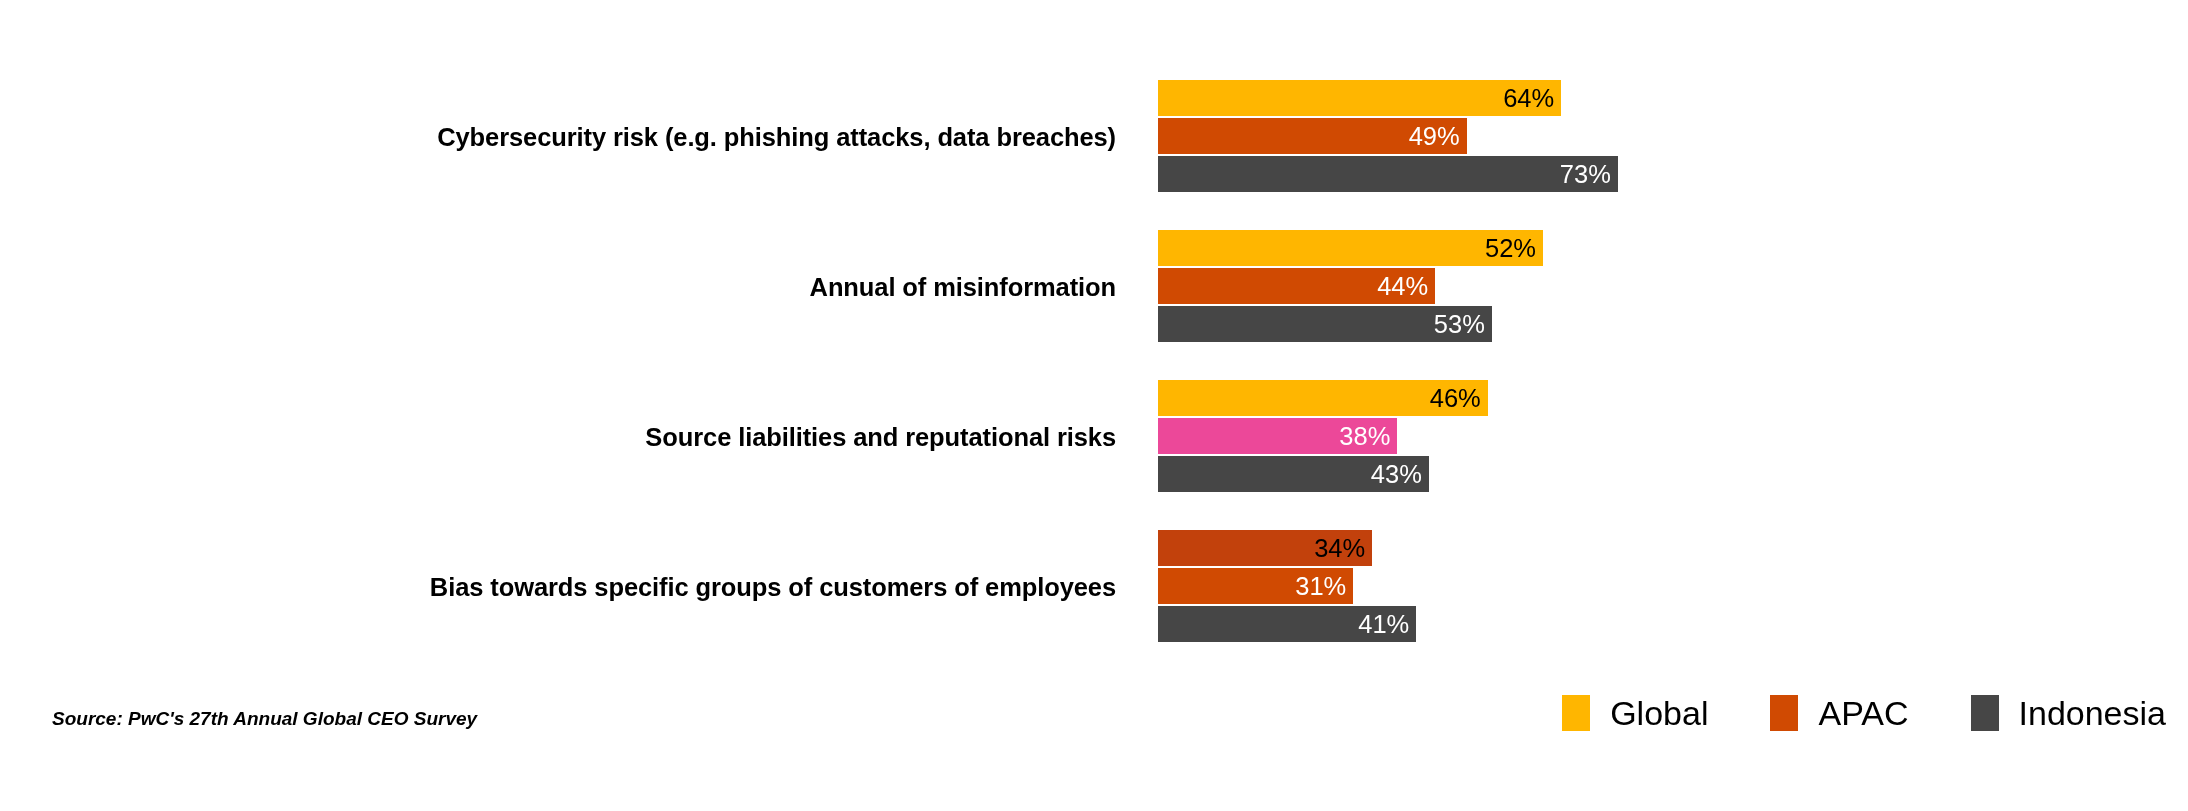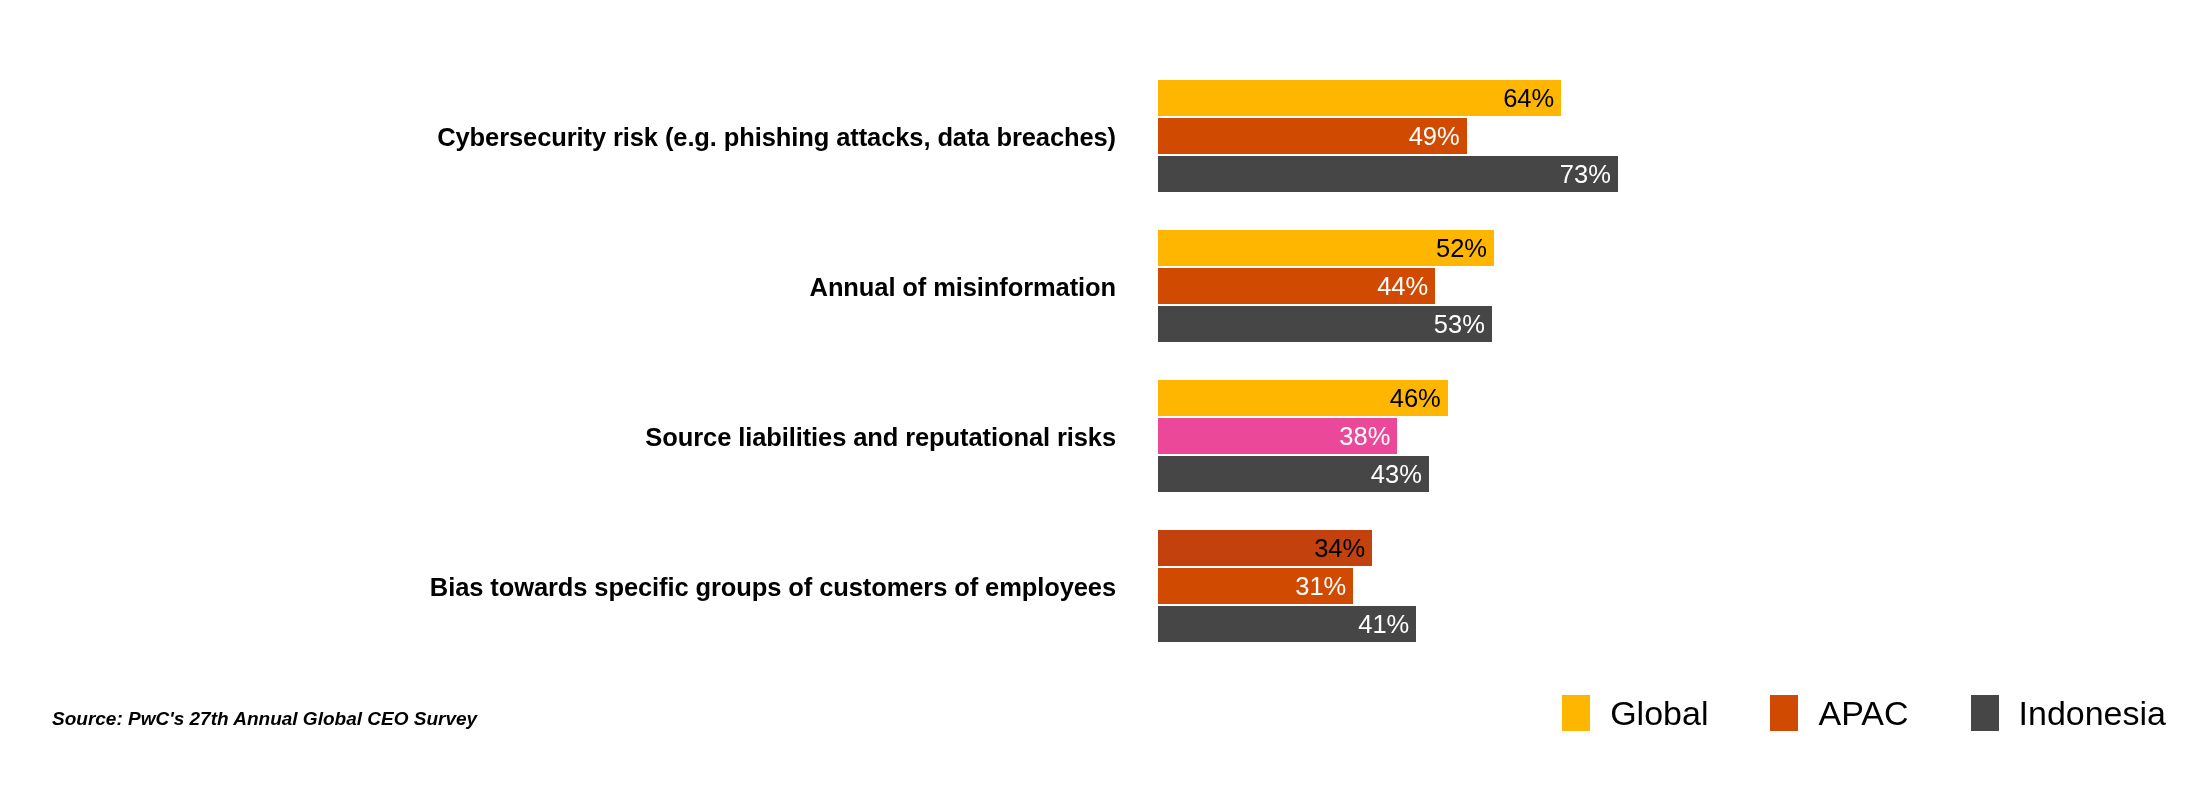--- a/index.html
+++ b/index.html
@@ -156,41 +156,41 @@
             <div class="bar series-indonesia" style="width: 459.9px; background: rgb(70, 70, 70);">
               <span class="bar-value val-light" style="color: #ffffff;">73%</span>
             </div>
           </div>
         </div>
       </div>
       <div class="cat-group" style="top: 230px;">
         <div class="cat-label">Annual of misinformation</div>
         <div class="bars">
           <div class="bar-row" style="top: 0px; width: 1000px;">
-            <div class="bar series-global" style="width: 336px; background: rgb(255, 182, 0);">
+            <div class="bar series-global" style="width: 385px; background: rgb(255, 182, 0);">
               <span class="bar-value val-dark" style="color: rgb(0, 0, 0);">52%</span>
             </div>
           </div>
           <div class="bar-row" style="top: 38px; width: 1000px;">
             <div class="bar series-apac" style="width: 277.2px; background: rgb(208, 74, 2);">
               <span class="bar-value val-light" style="color: rgb(255, 255, 255);">44%</span>
             </div>
           </div>
           <div class="bar-row" style="top: 76px; width: 1000px;">
             <div class="bar series-indonesia" style="width: 333.9px; background: rgb(70, 70, 70);">
               <span class="bar-value val-light" style="color: rgb(255, 255, 255);">53%</span>
             </div>
           </div>
         </div>
       </div>
       <div class="cat-group" style="top: 380px;">
         <div class="cat-label">Source liabilities and reputational risks</div>
         <div class="bars">
           <div class="bar-row" style="top: 0px; width: 1000px;">
-            <div class="bar series-global" style="width: 289.8px; background: rgb(255, 182, 0);">
+            <div class="bar series-global" style="width: 289.8px; background: rgb(255, 182, 0); padding-left: 40px;">
               <span class="bar-value val-dark" style="color: rgb(0, 0, 0);">46%</span>
             </div>
           </div>
           <div class="bar-row" style="top: 38px; width: 1000px;">
             <div class="bar series-apac" style="width: 239.4px; background: #ec4899;">
               <span class="bar-value val-light" style="color: rgb(255, 255, 255);">38%</span>
             </div>
           </div>
           <div class="bar-row" style="top: 76px; width: 1000px;">
             <div class="bar series-indonesia" style="width: 270.9px; background: rgb(70, 70, 70);">

